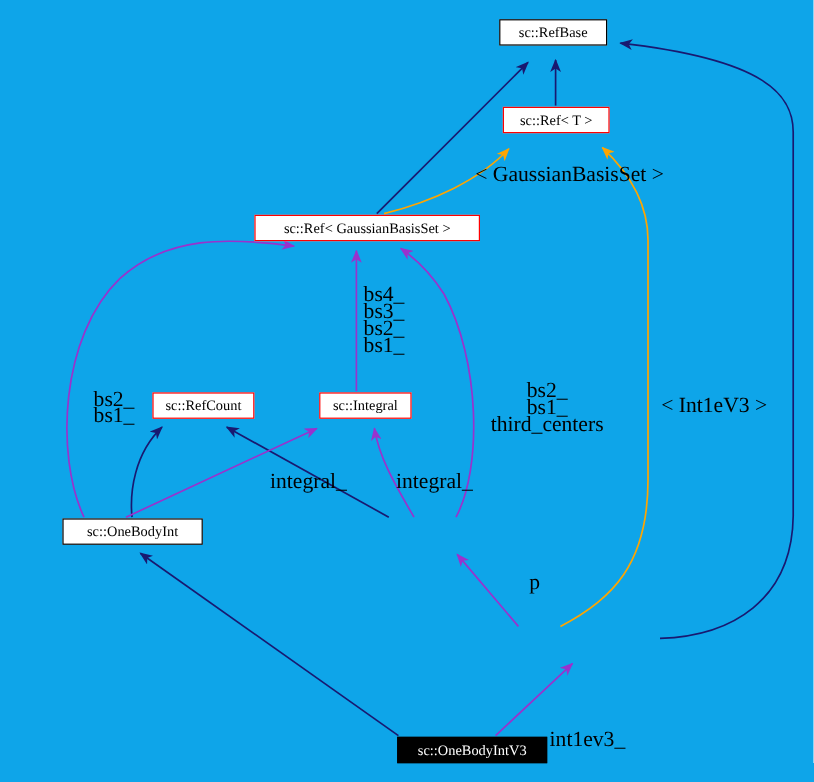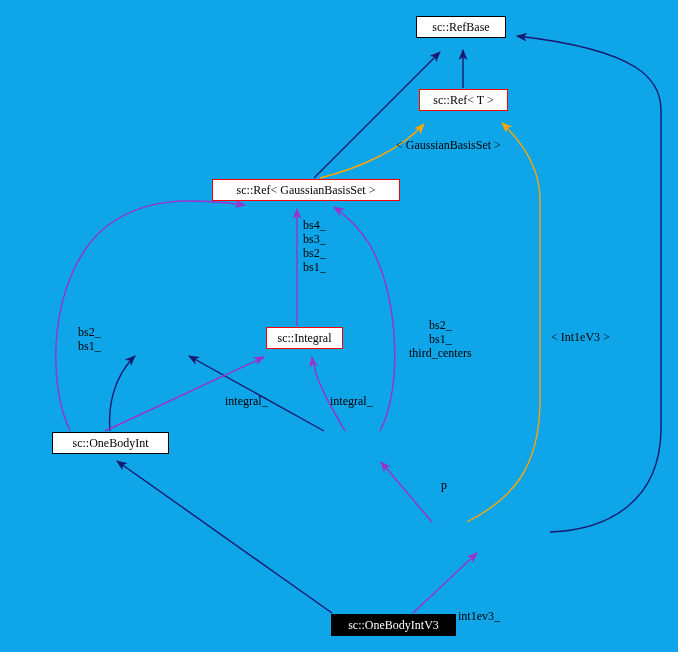--- a/index.html
+++ b/index.html
@@ -41,21 +41,21 @@
   .node-box.red {
     border: 1px solid #ff0000;
   }
   .node-box.current {
     background: #000000;
     border: 1px solid #000000;
     color: #ffffff;
   }
   .edge-label {
     position: absolute;
-    font-size: 12px;
+    font-size: 18px;
     line-height: 14px;
     color: #000000;
     white-space: pre;
     background: transparent;
   }
   .edge-label.center { text-align: center; }
 </style>
 </head>
 <body>
 
@@ -119,38 +119,41 @@
   </div>
 
   <div class="node-box red" style="left:419px; top:89px; width:89px;">
     <span>sc::Ref&lt; T &gt;</span>
   </div>
 
   <div class="node-box red" style="left:212px; top:179px; width:188px;">
     <span>sc::Ref&lt; GaussianBasisSet &gt;</span>
   </div>
 
+  <div class="node-box red" style="left:127px; top:327px; width:85px;">
+    <span>sc::RefCount</span>
+  </div>
 
   <div class="node-box red" style="left:266px; top:327px; width:77px;">
     <span>sc::Integral</span>
   </div>
 
   <div class="node-box" style="left:52px; top:432px; width:117px;">
     <span>sc::OneBodyInt</span>
   </div>
 
 
 
   <div class="node-box current" style="left:331px; top:614px; width:125px;">
     <span>sc::OneBodyIntV3</span>
   </div>
 
   <div class="edge-label" style="left:396px; top:138px;">&lt; GaussianBasisSet &gt;</div>
 
-  <div class="edge-label" style="left:303px; top:218px;">bs4_
+  <div class="edge-label" style="left:303px; top:238px;">bs4_
 bs3_
 bs2_
 bs1_</div>
 
   <div class="edge-label" style="left:78px; top:325px;">bs2_
 bs1_</div>
 
   <div class="edge-label center" style="left:409px; top:318px;">bs2_
 bs1_
 third_centers</div>

